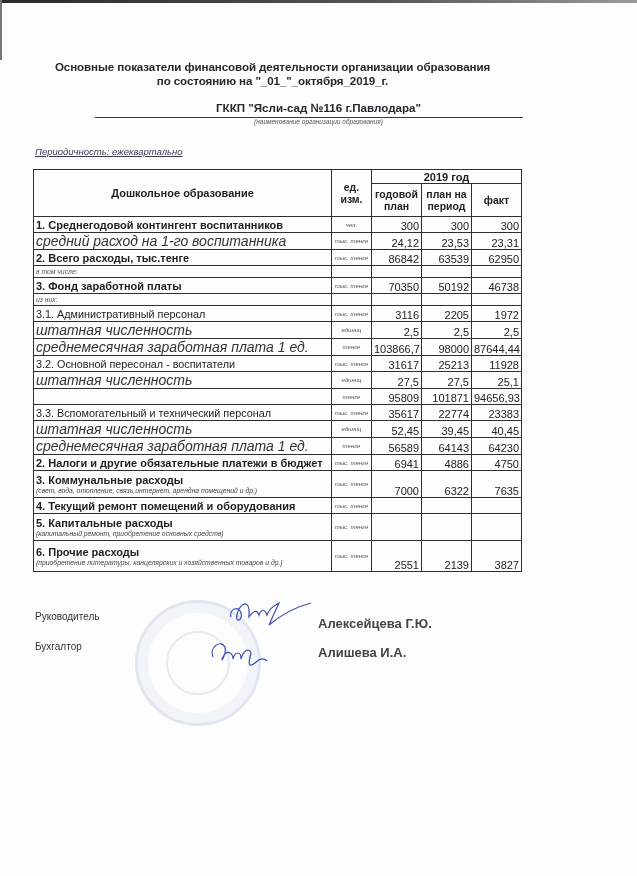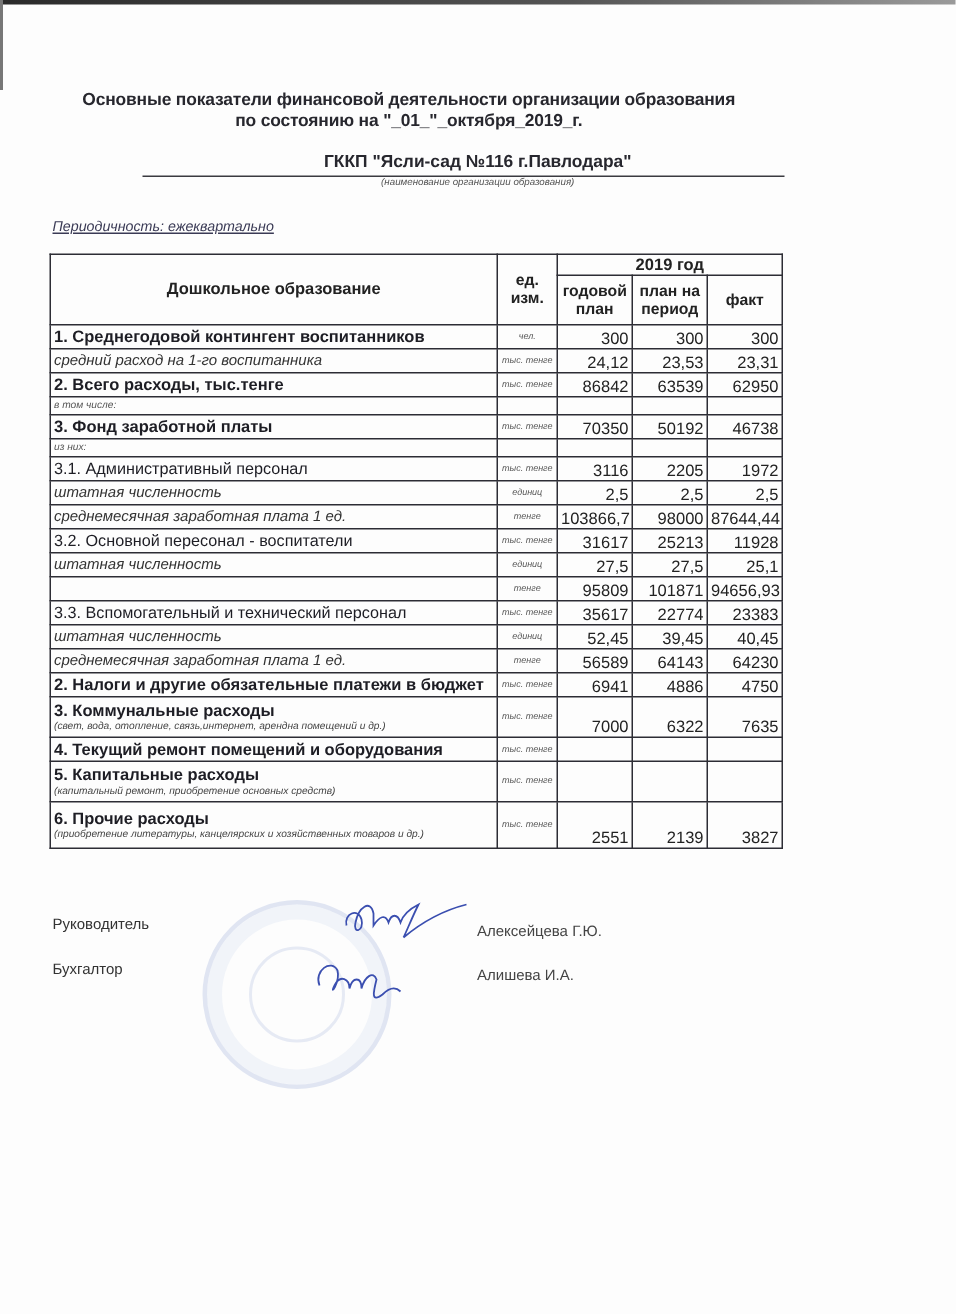--- a/index.html
+++ b/index.html
@@ -30,32 +30,32 @@
   col.c-unit { width: 40px; }
   col.c-v1 { width: 50px; }
   col.c-v2 { width: 50px; }
   col.c-v3 { width: 50px; }
   th { font-weight: bold; font-size: 10.5px; color: #222; line-height: 12px; }
   th.h-name { height: 46px; font-size: 11px; }
   th.h-year { height: 13px; font-size: 11px; }
   th.h-sub { height: 31px; }
   td.name { font-size: 10.8px; }
   td.name.bold { font-weight: bold; font-size: 11px; margin-left: 18px; }
-  td.name.italic { font-style: italic; font-size: 10px; color: #333; }
+  td.name.italic { font-style: italic; font-size: 14px; color: #333; }
   td.name.tiny-italic { font-style: italic; font-size: 6.8px; color: #555; }
   td.name .sub { display: block; font-weight: normal; font-style: italic; font-size: 6.8px; color: #444; line-height: 9px; }
   td.unit { font-style: italic; font-size: 6px; text-align: center; color: #555; }
   td.val { text-align: right; font-size: 11px; color: #222; vertical-align: bottom; }
   tr.r-normal td { height: 15px; }
   tr.r-small td { height: 11px; }
   tr.r-tall td { height: 26px; }
   tr.r-tall2 td { height: 30px; }
 
   .sig-label { position: absolute; font-size: 10px; color: #333; }
-  .sig-name { position: absolute; font-size: 10px; color: #444; }
+  .sig-name { position: absolute; font-size: 13px; color: #444; font-weight: bold; }
   .stamp { position: absolute; left: 135px; top: 600px; width: 120px; height: 120px; border-radius: 50%;
            border: 3px solid rgba(150,170,215,0.28); box-shadow: inset 0 0 0 10px rgba(160,180,220,0.12); }
   .stamp-inner { position: absolute; left: 28px; top: 28px; width: 60px; height: 60px; border-radius: 50%; border: 2px solid rgba(150,170,215,0.22); }
   .signature { position: absolute; }
 </style>
 </head>
 <body>
 
 <div class="scan-top"></div>
 <div class="scan-left"></div>

